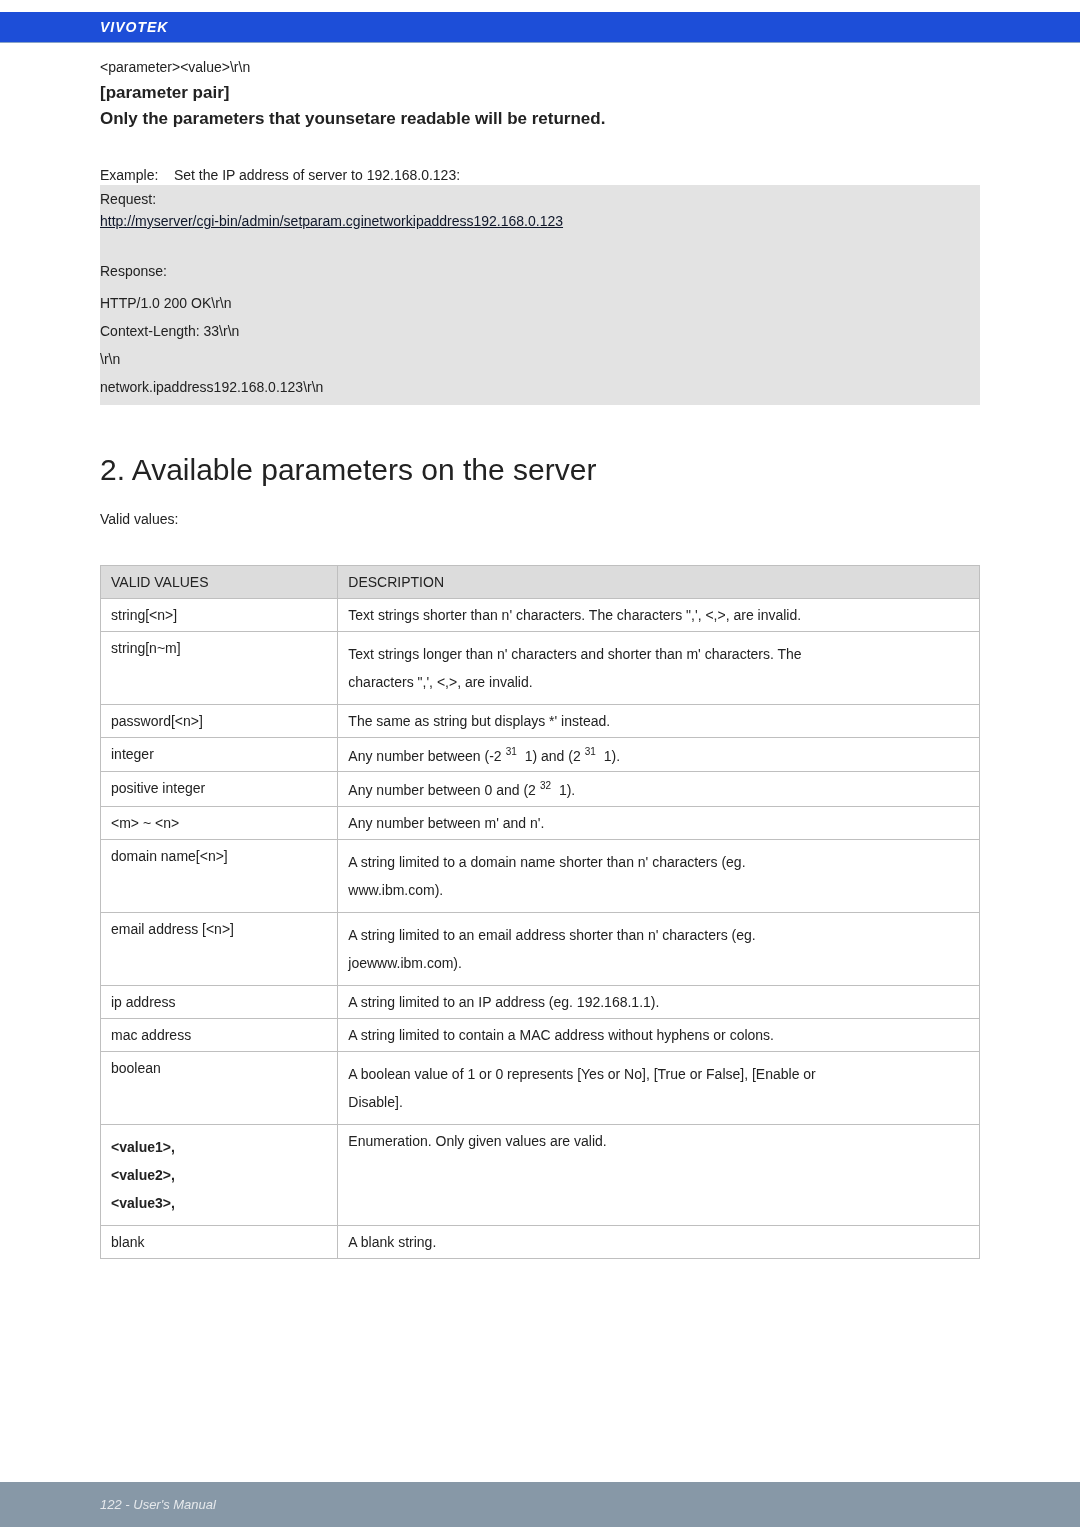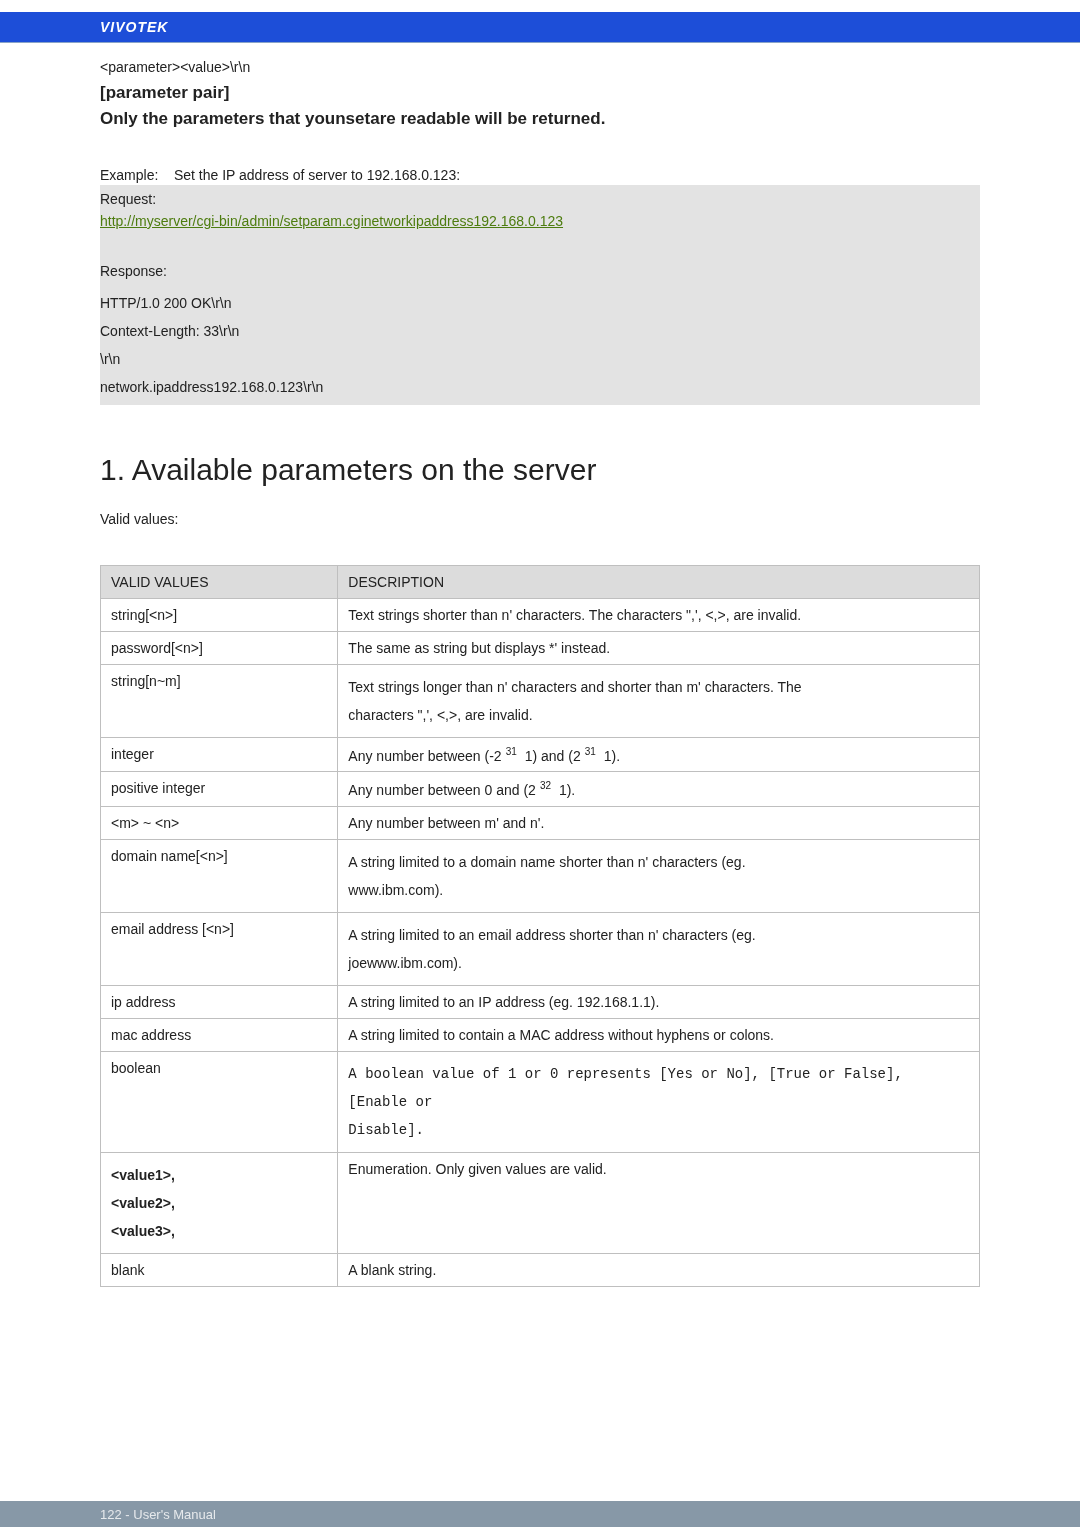--- a/index.html
+++ b/index.html
@@ -67,21 +67,21 @@
     background: #e3e3e3;
     padding: 4px 0;
     margin-top: 2px;
   }
   .grey-block .row {
     font-size: 14px;
     color: #222;
     padding: 2px 0;
   }
   .grey-block .link {
-    color: #4d7c0f;
+    color: #0f172a;
     text-decoration: underline;
     font-size: 14px;
     padding: 4px 0 24px 0;
     display: block;
   }
   .grey-resp-title {
     font-size: 14px;
     color: #222;
     padding: 2px 0 10px 0;
   }
@@ -125,23 +125,24 @@
     margin: 0 4px;
   }
   .cell-multi {
     line-height: 2;
   }
   .footer-band {
     position: absolute;
     bottom: 0;
     left: 0;
     right: 0;
-    height: 26px;
+    height: 45px;
     background: #8798a7;
     color: #e6e9ec;
+    font-style: italic;
     font-size: 13px;
     display: flex;
     align-items: center;
     padding-left: 100px;
   }
 </style>
 </head>
 <body>
 
 <div class="page">
@@ -168,44 +169,44 @@
     </div>
 
     <div class="grey-block" style="margin-top:0;">
       <div class="grey-resp-title">Response:</div>
       <div class="resp-line">HTTP/1.0 200 OK\r\n</div>
       <div class="resp-line">Context-Length: 33\r\n</div>
       <div class="resp-line">\r\n</div>
       <div class="resp-line">network.ipaddress192.168.0.123\r\n</div>
     </div>
 
-    <h2 class="section-title">1. Available parameters on the server</h2>
+    <h2 class="section-title">2. Available parameters on the server</h2>
 
     <div class="valid-values-label">Valid values:</div>
 
     <table class="vv">
       <thead>
         <tr>
           <th style="width:27%;">VALID VALUES</th>
           <th>DESCRIPTION</th>
         </tr>
       </thead>
       <tbody>
         <tr>
           <td>string[&lt;n&gt;]</td>
           <td>Text strings shorter than n' characters. The characters ",', &lt;,&gt;, are invalid.</td>
-        </tr>
-        <tr>
-          <td>password[&lt;n&gt;]</td>
-          <td>The same as string but displays *' instead.</td>
         </tr>
         <tr>
           <td>string[n~m]</td>
           <td class="cell-multi" style="white-space: pre-line;">Text strings longer than n' characters and shorter than m' characters. The
 characters ",', &lt;,&gt;, are invalid.</td>
+        </tr>
+        <tr>
+          <td>password[&lt;n&gt;]</td>
+          <td>The same as string but displays *' instead.</td>
         </tr>
         <tr>
           <td>integer</td>
           <td>
             <span>Any number between (-2</span><span class="sup">31</span><span>  1) and (2</span><span class="sup">31</span><span>  1).</span>
           </td>
         </tr>
         <tr>
           <td>positive integer</td>
           <td>
@@ -229,21 +230,21 @@
         <tr>
           <td>ip address</td>
           <td>A string limited to an IP address (eg. 192.168.1.1).</td>
         </tr>
         <tr>
           <td>mac address</td>
           <td>A string limited to contain a MAC address without hyphens or colons.</td>
         </tr>
         <tr>
           <td>boolean</td>
-          <td class="cell-multi" style="white-space: pre-line; font-family: Liberation Mono, monospace;">A boolean value of 1 or 0 represents [Yes or No], [True or False], [Enable or
+          <td class="cell-multi" style="white-space: pre-line;">A boolean value of 1 or 0 represents [Yes or No], [True or False], [Enable or
 Disable].</td>
         </tr>
         <tr>
           <td class="cell-multi" style="white-space: pre-line; font-weight: bold;">&lt;value1&gt;,
 &lt;value2&gt;,
 &lt;value3&gt;,
 </td>
           <td>Enumeration. Only given values are valid.</td>
         </tr>
         <tr>

